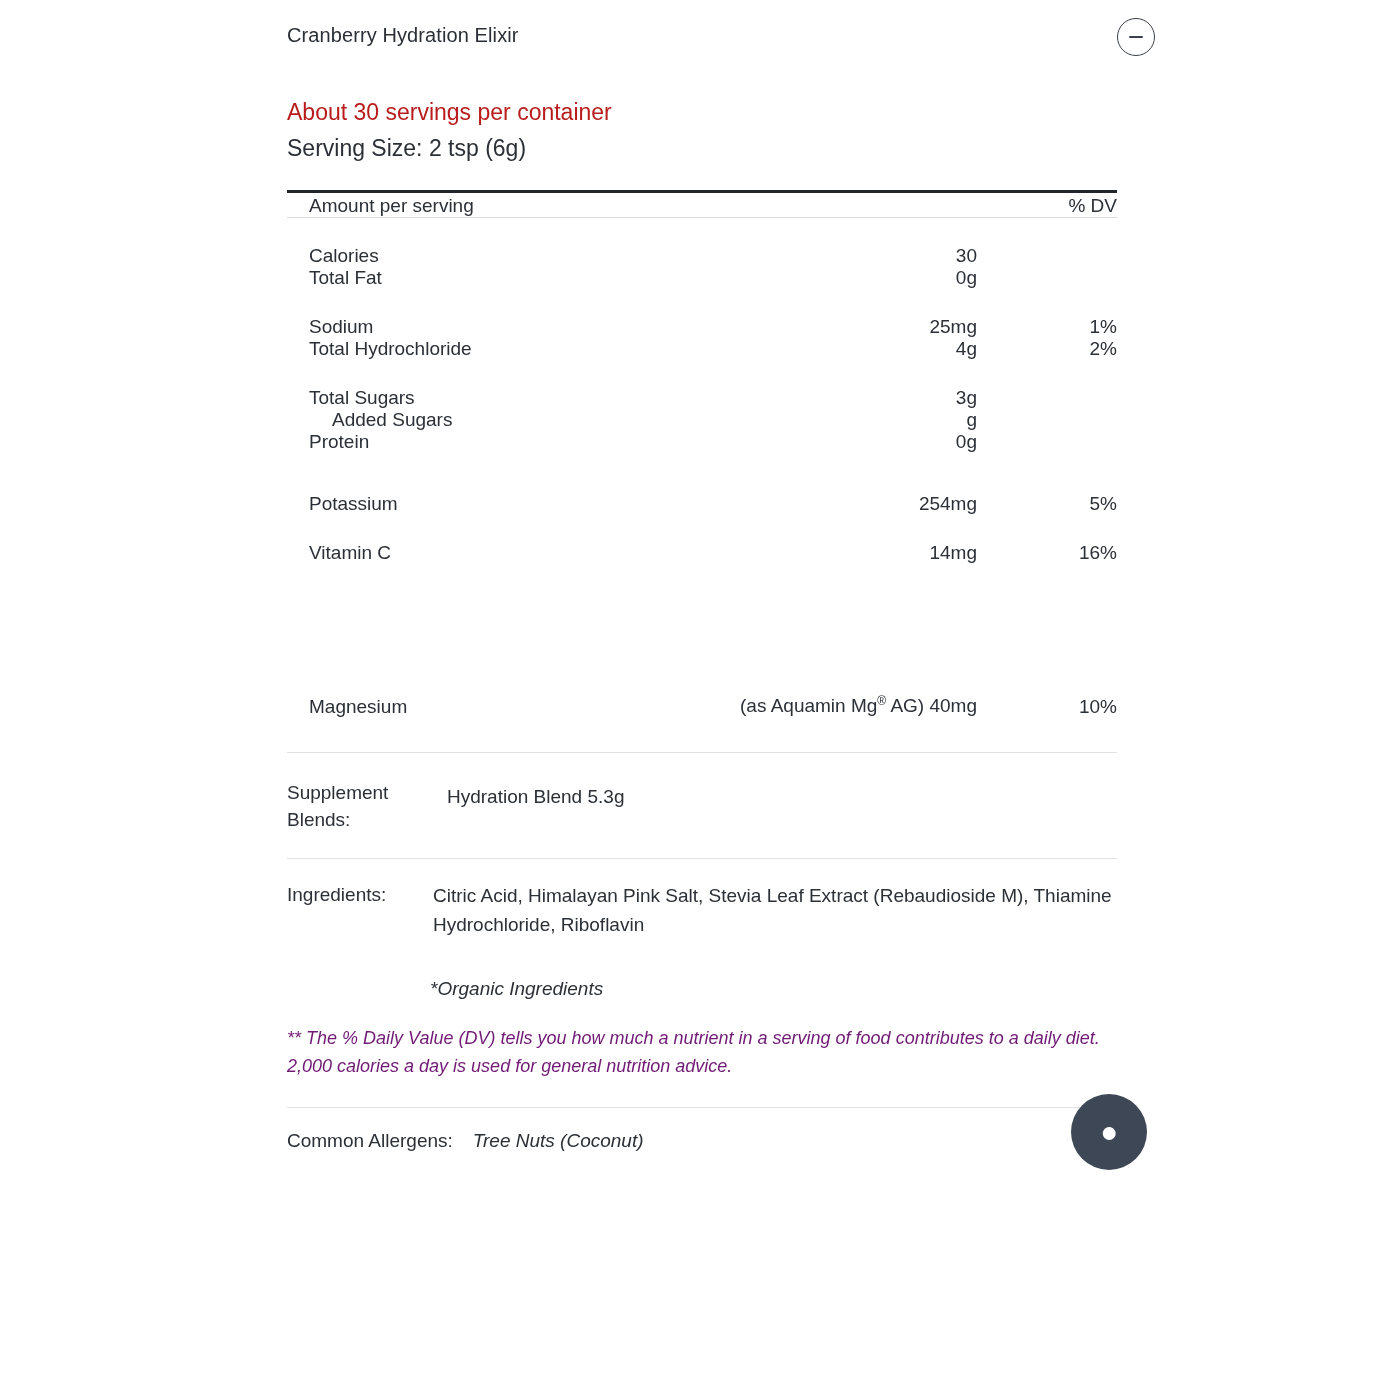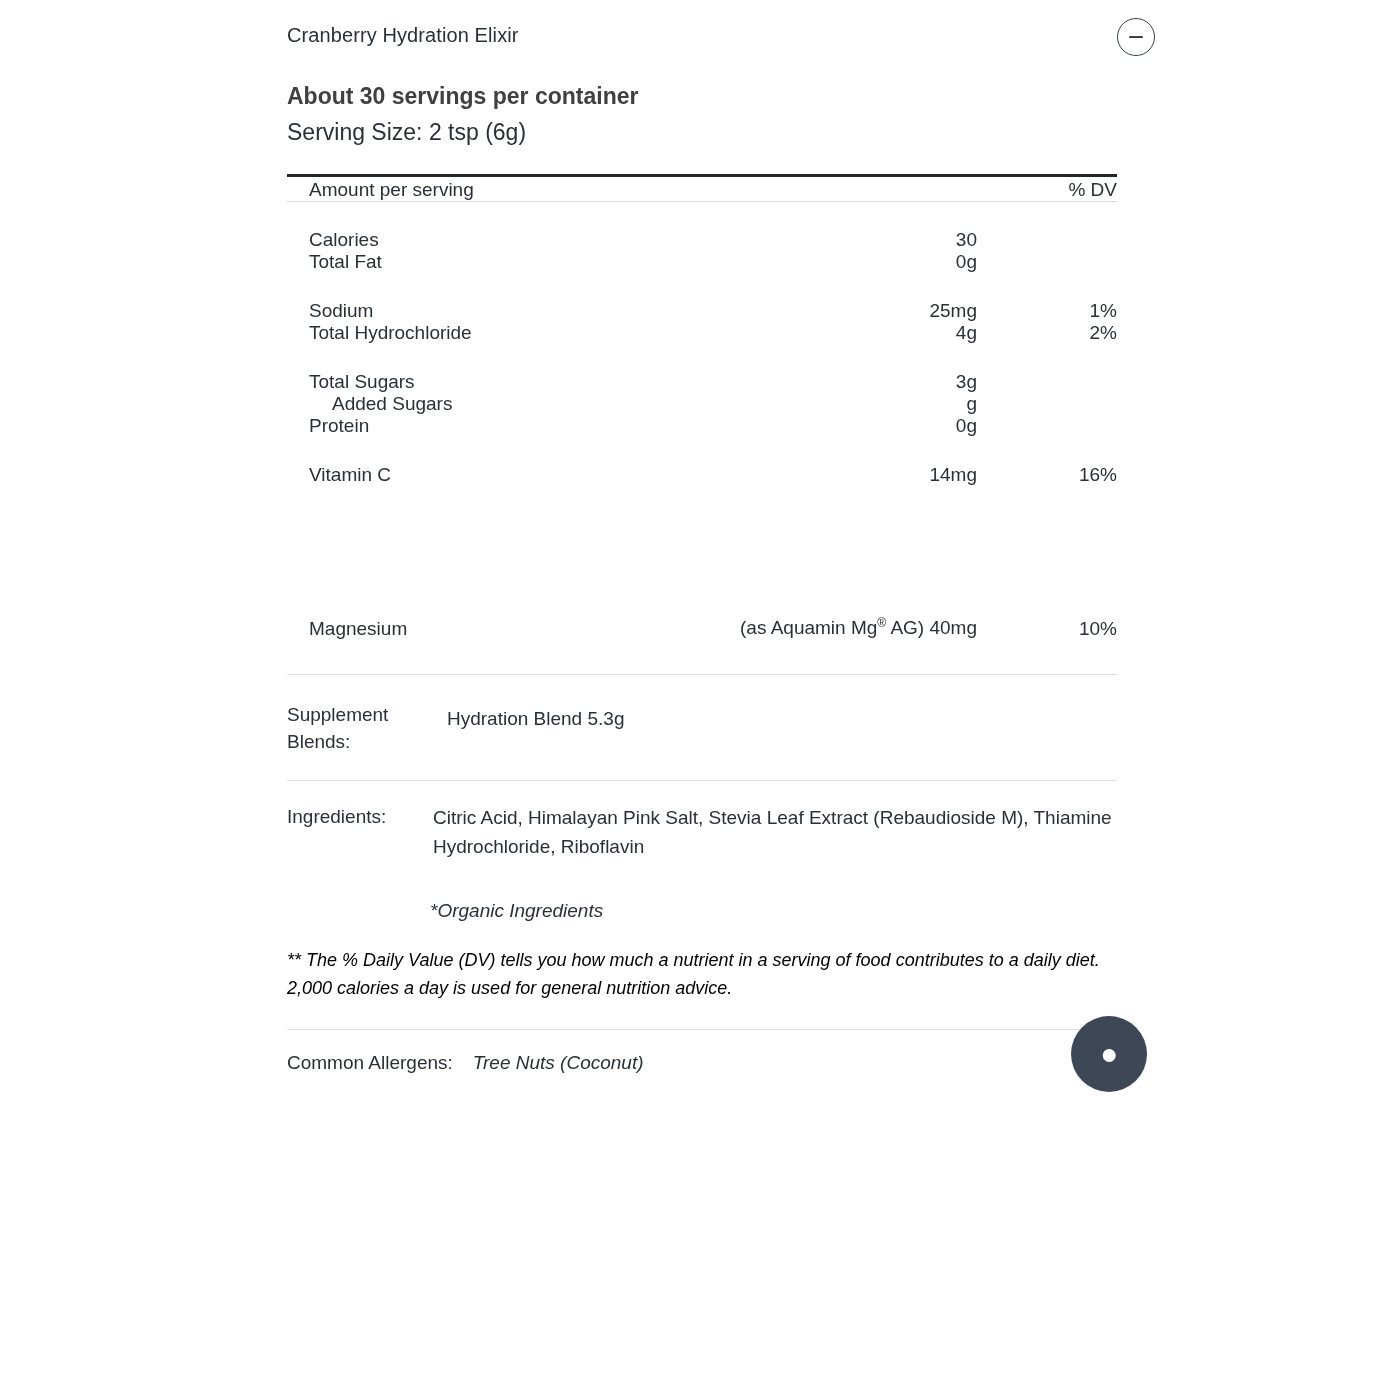--- a/index.html
+++ b/index.html
@@ -49,24 +49,23 @@
   }
   .collapse-btn .bar {
     width: 14px;
     height: 1.8px;
     background: #3b4049;
     border-radius: 2px;
   }
 
   .servings {
     font-size: 23px;
-    color: #404040;
-    margin-top: 32px;
+    color: #b91c1c;
+    margin-top: 48px;
     line-height: 1.55;
-    font-weight: bold;
   }
   .serving-size {
     font-size: 23px;
     color: #2b2f36;
     line-height: 1.55;
   }
 
   .rule-thick {
     border-top: 3px solid #22262b;
     margin-top: 24px;
@@ -143,21 +142,21 @@
     font-size: 19px;
     font-style: italic;
     padding: 28px 0 0 143px;
     color: #2b2f36;
   }
   .divider { border-top: 1px solid #dfe1e4; }
 
   .dv-note {
     font-size: 18px;
     font-style: italic;
-    color: #000000;
+    color: #701a75;
     line-height: 1.6;
     padding: 24px 0 26px 0;
     max-width: 820px;
   }
 
   .allergens {
     display: flex;
     align-items: baseline;
     padding: 22px 0 0 0;
     font-size: 19px;
@@ -241,20 +240,25 @@
       <tr class="nrow indent">
         <td class="col-name">Added Sugars</td>
         <td class="col-value">g</td>
         <td class="col-dv"></td>
       </tr>
       <tr class="nrow">
         <td class="col-name">Protein</td>
         <td class="col-value">0g</td>
         <td class="col-dv"></td>
       </tr>
+      <tr class="nrow gap-top-lg">
+        <td class="col-name">Potassium</td>
+        <td class="col-value">254mg</td>
+        <td class="col-dv">5%</td>
+      </tr>
       <tr class="nrow gap-top">
         <td class="col-name">Vitamin C</td>
         <td class="col-value">14mg</td>
         <td class="col-dv">16%</td>
       </tr>
       <tr class="nrow gap-top-xl">
         <td class="col-name">Magnesium</td>
         <td class="col-value"><span>(as Aquamin Mg</span><span class="sup">®</span><span> AG) 40mg</span></td>
         <td class="col-dv">10%</td>
       </tr>

